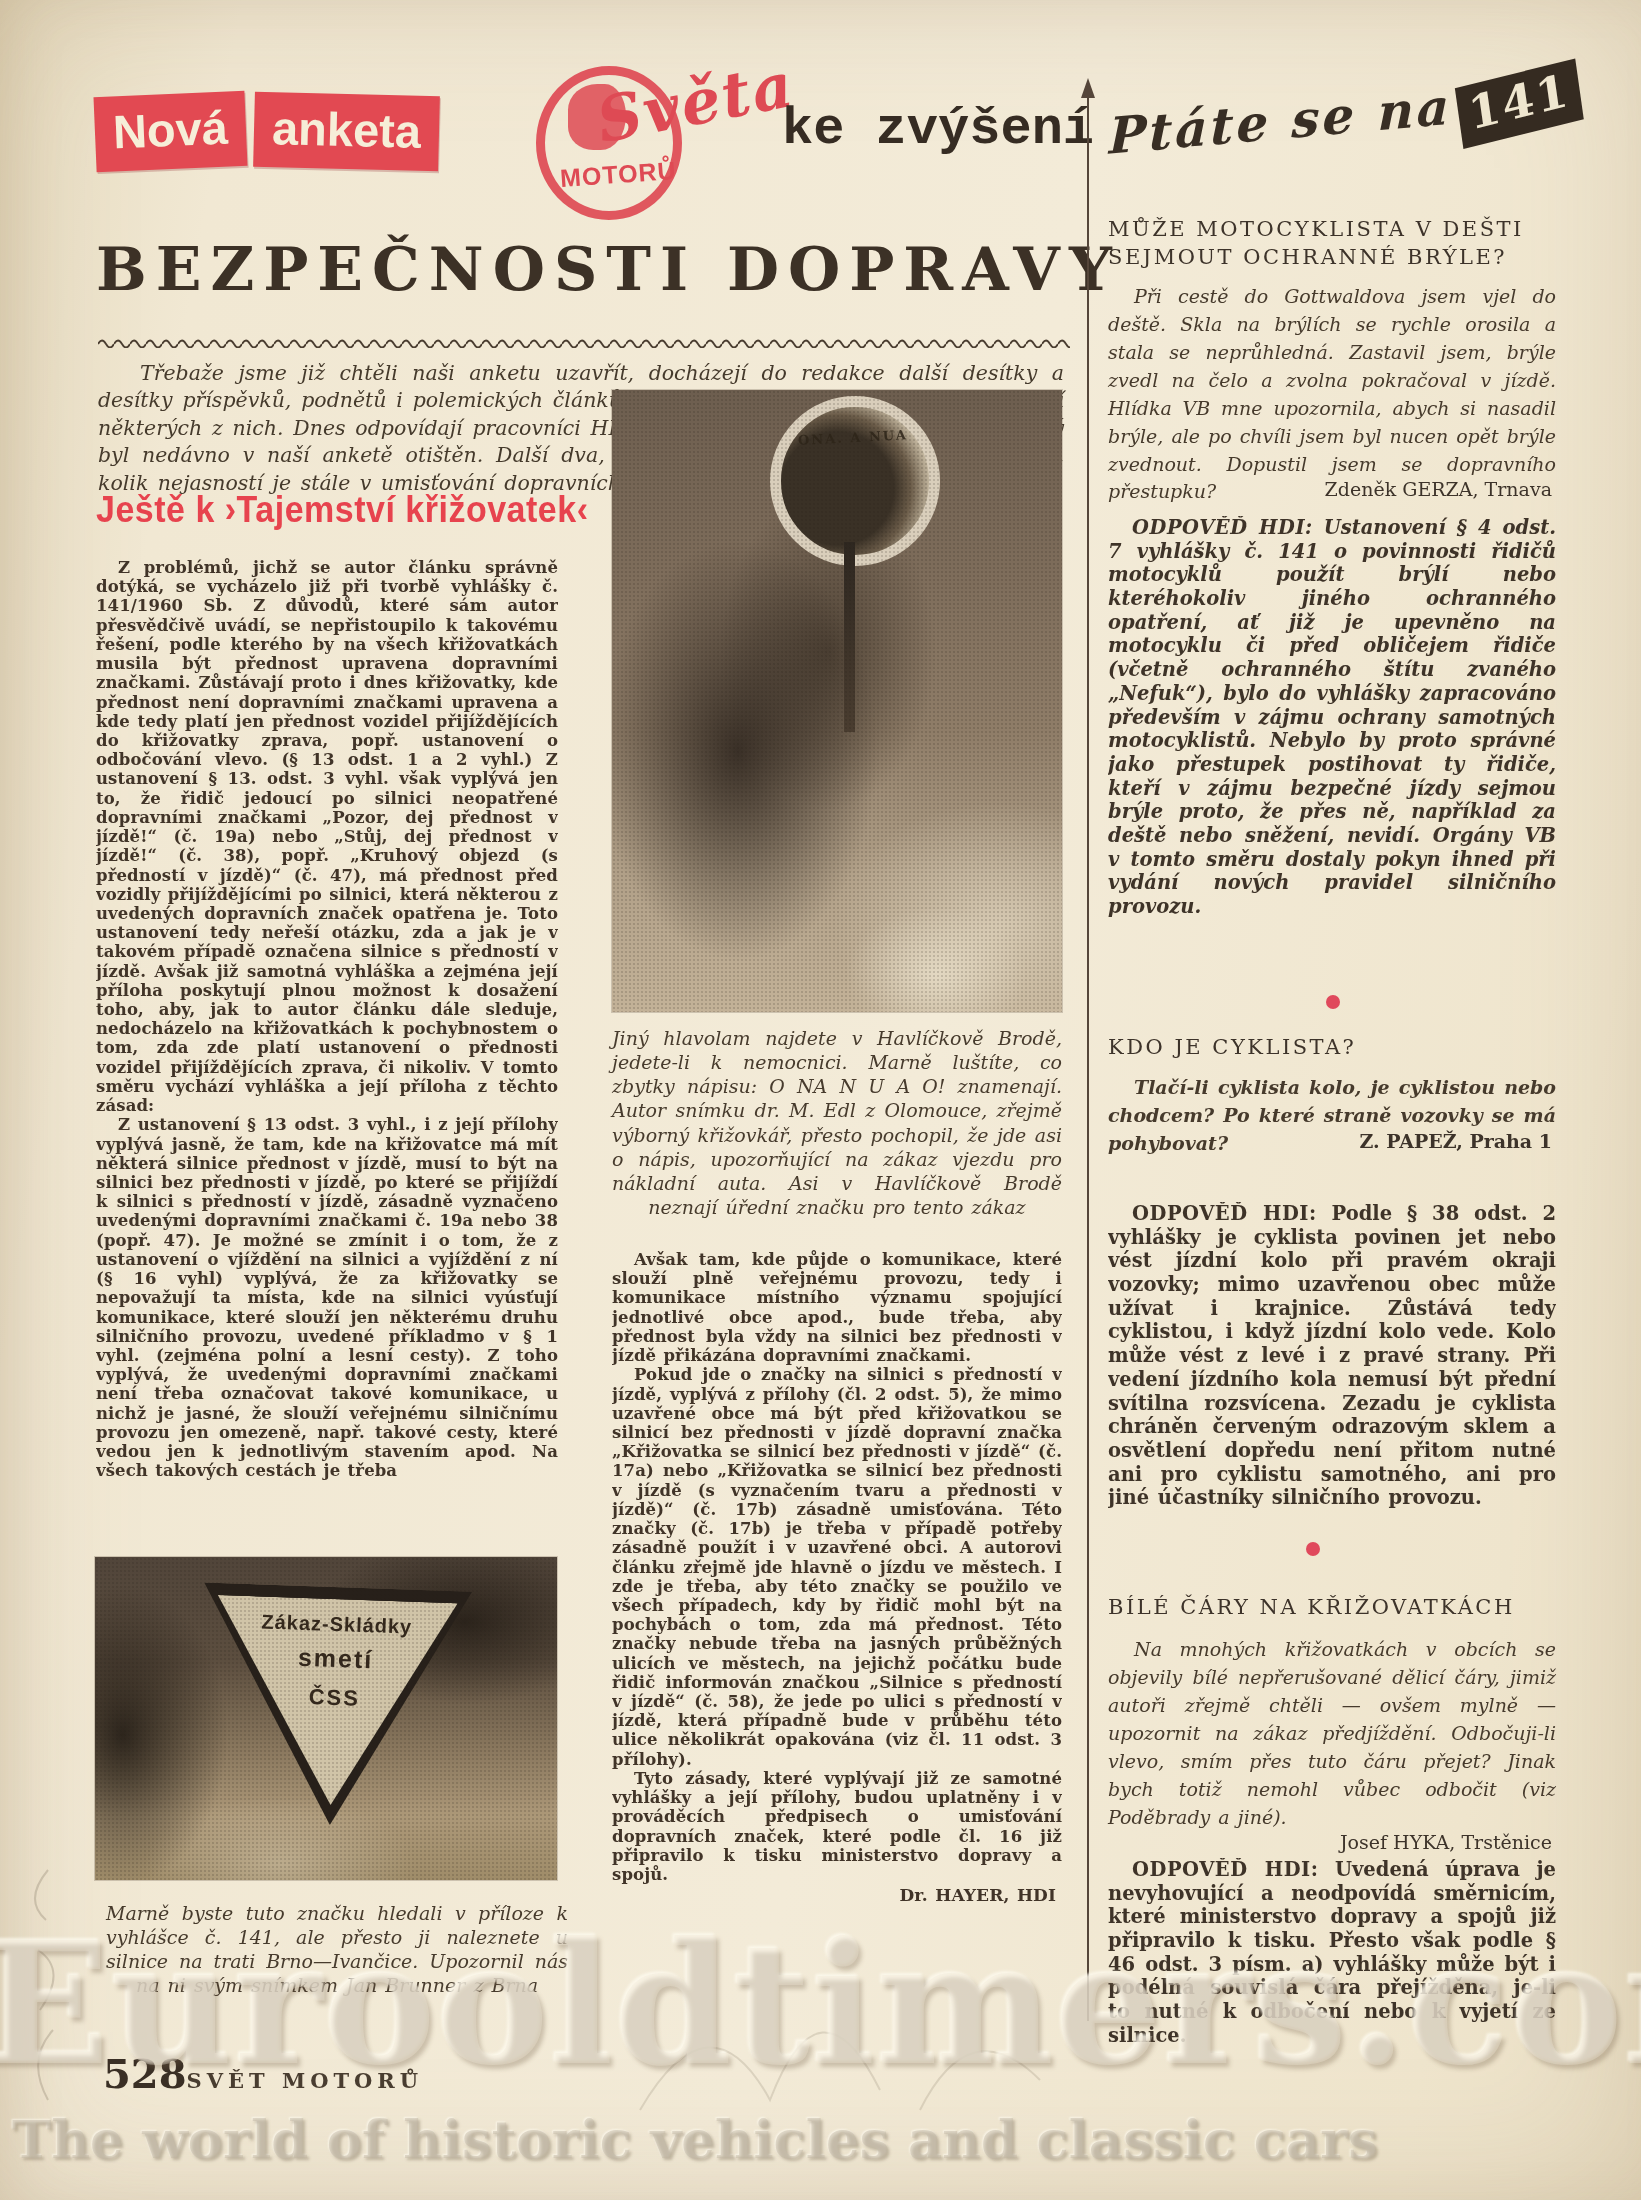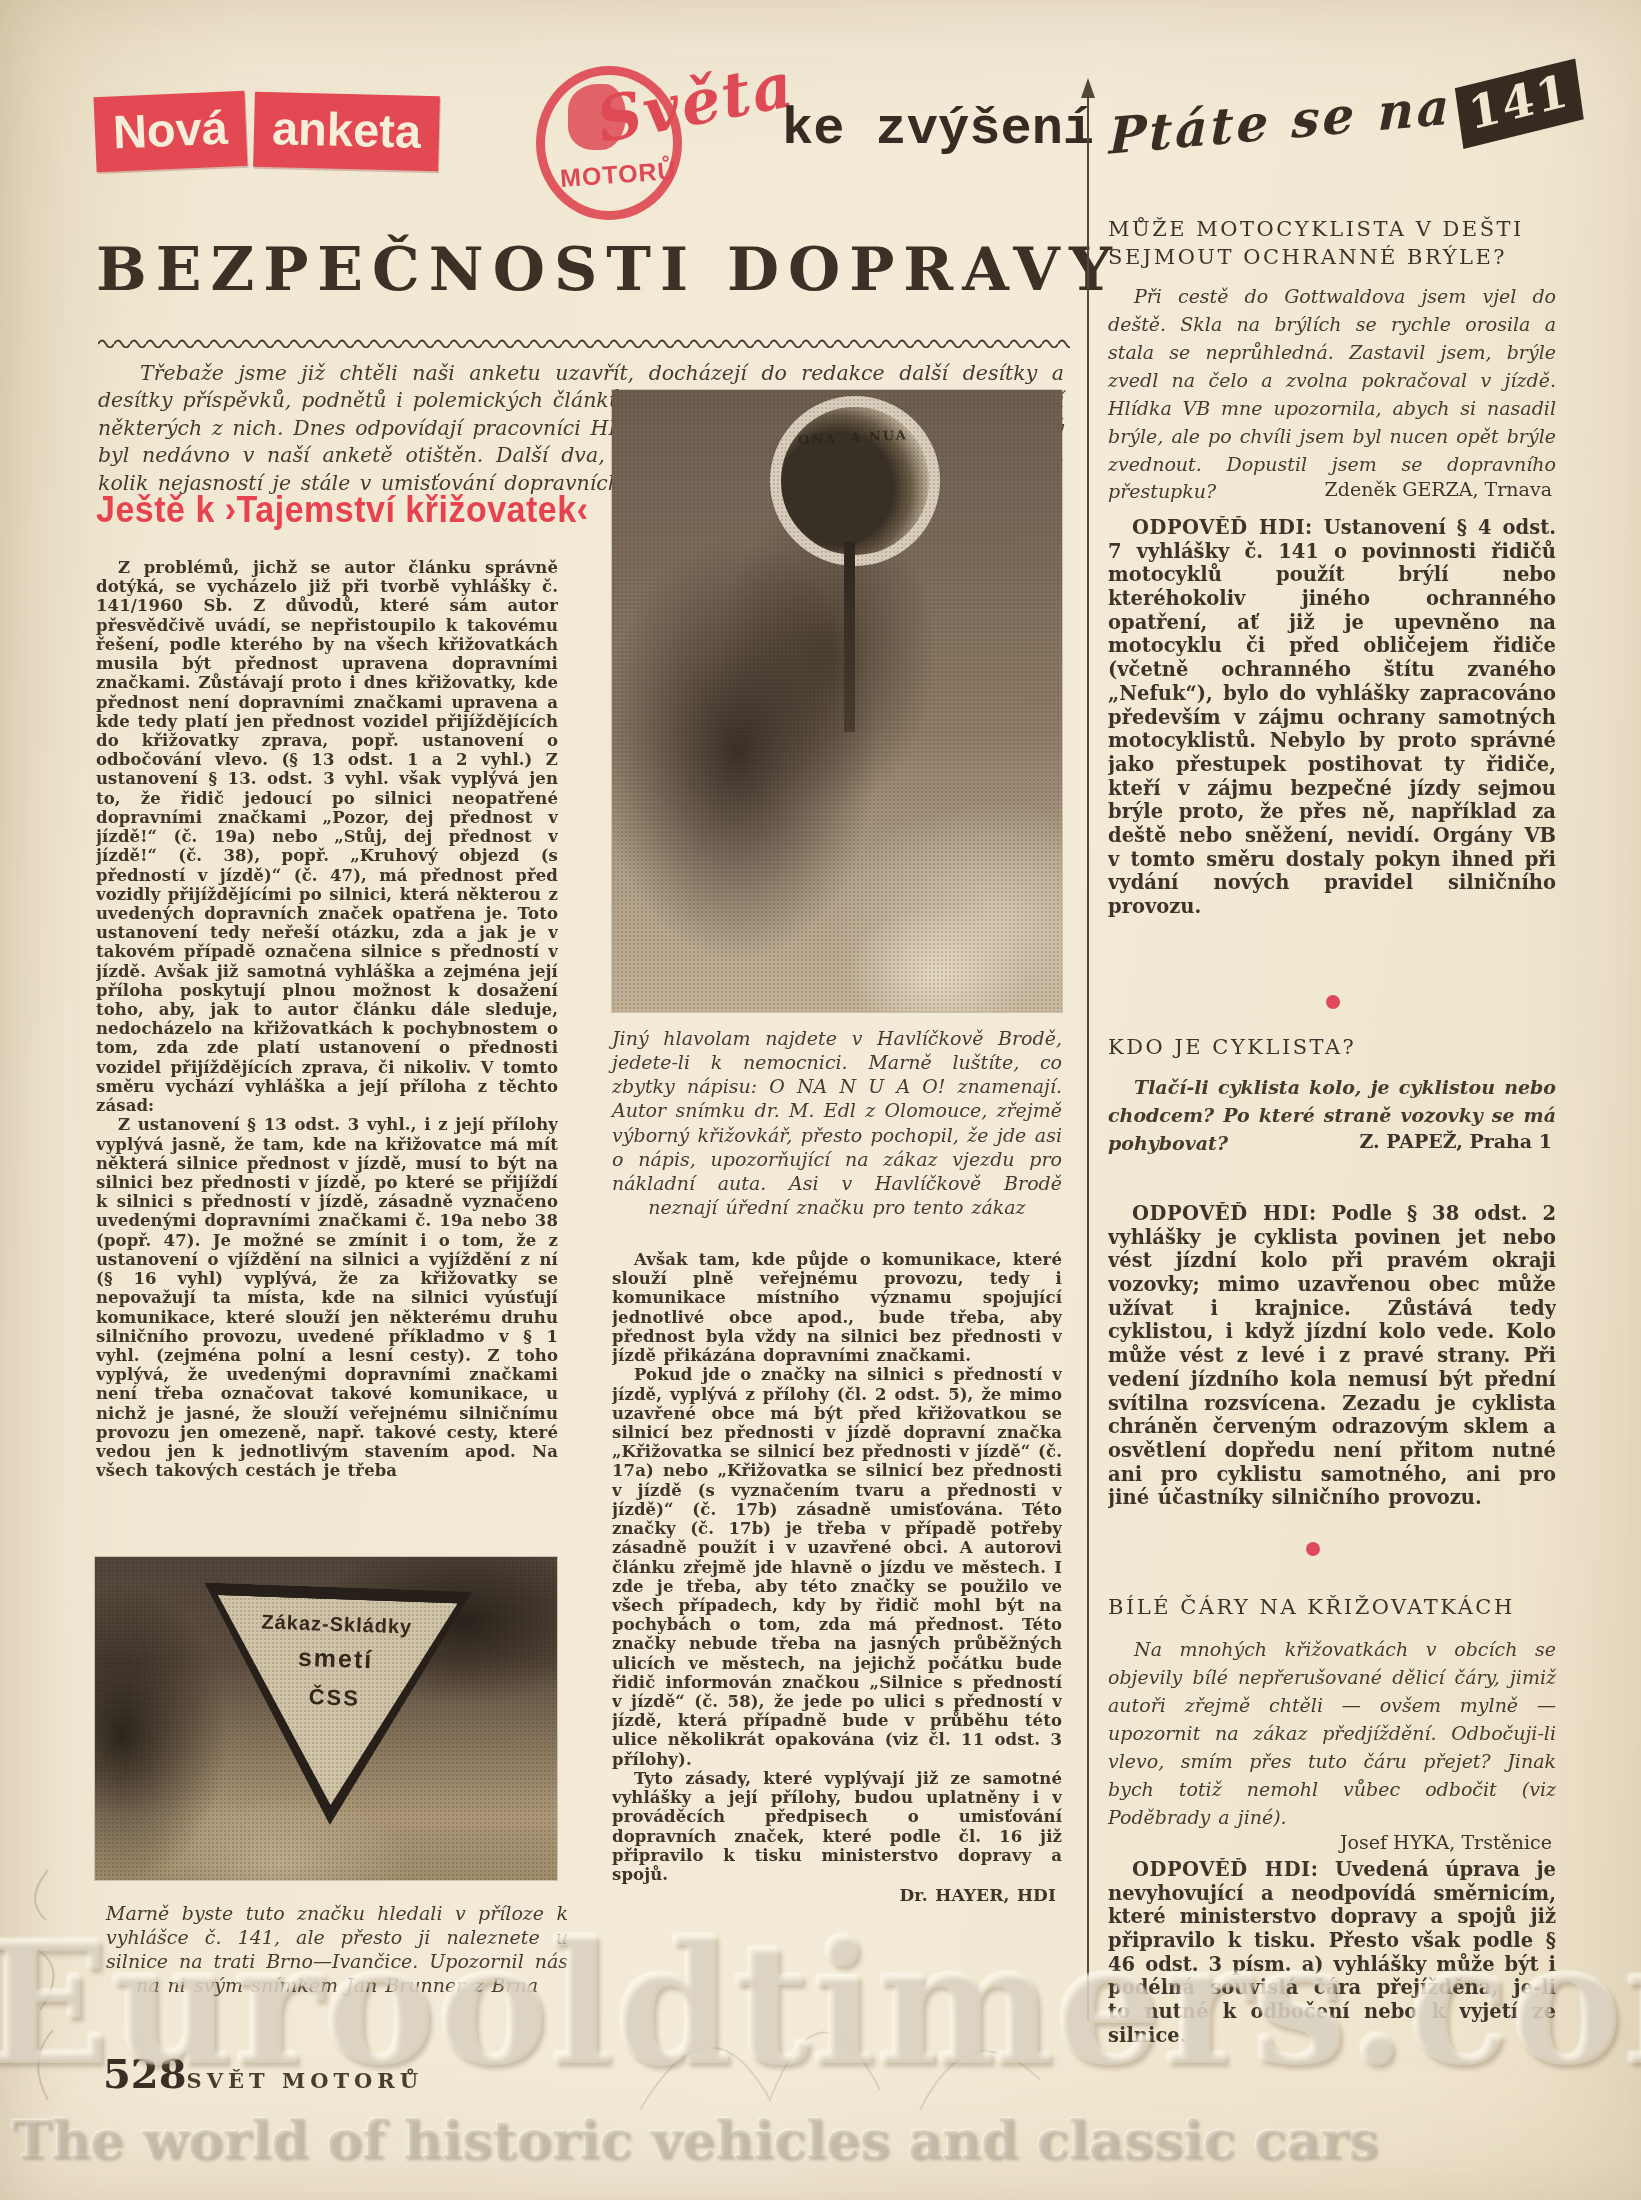--- a/index.html
+++ b/index.html
@@ -156,21 +156,21 @@
   <div class="abs rc q-title" style="top:216px;">
     <div>MŮŽE MOTOCYKLISTA V DEŠTI</div>
     <div>SEJMOUT OCHRANNÉ BRÝLE?</div>
   </div>
   <div class="abs rc" style="top:283px;">
     <div class="q-text">
         <p>Při cestě do Gottwaldova jsem vjel do deště. Skla na brýlích se rychle orosila a stala se neprůhledná. Zastavil jsem, brýle zvedl na čelo a zvolna pokračoval v jízdě. Hlídka VB mne upozornila, abych si nasadil brýle, ale po chvíli jsem byl nucen opět brýle zvednout. Dopustil jsem se dopravního přestupku?</p>
       </div>
     <div class="sig sig-inline">Zdeněk GERZA, Trnava</div>
   </div>
-  <div class="abs rc answer" style="top:516px;height:478px;">
+  <div class="abs rc answer" style="top:516px;height:478px;font-style:italic;">
     <p><span class="ans-label">ODPOVĚĎ HDI:</span> <span>Ustanovení § 4 odst. 7 vyhlášky č. 141 o povinnosti řidičů motocyklů použít brýlí nebo kteréhokoliv jiného ochranného opatření, ať již je upevněno na motocyklu či před obličejem řidiče (včetně ochranného štítu zvaného „Nefuk“), bylo do vyhlášky zapracováno především v zájmu ochrany samotných motocyklistů. Nebylo by proto správné jako přestupek postihovat ty řidiče, kteří v zájmu bezpečné jízdy sejmou brýle proto, že přes ně, například za deště nebo sněžení, nevidí. Orgány VB v tomto směru dostaly pokyn ihned při vydání nových pravidel silničního provozu.</span></p>
   </div>
 
   <div class="abs dot" style="left:1326px;top:995px;"></div>
 
   <div class="abs rc q-title" style="top:1034px;">
     <div>KDO JE CYKLISTA?</div>
   </div>
   <div class="abs rc" style="top:1074px;font-weight:bold;">
     <div class="q-text">

